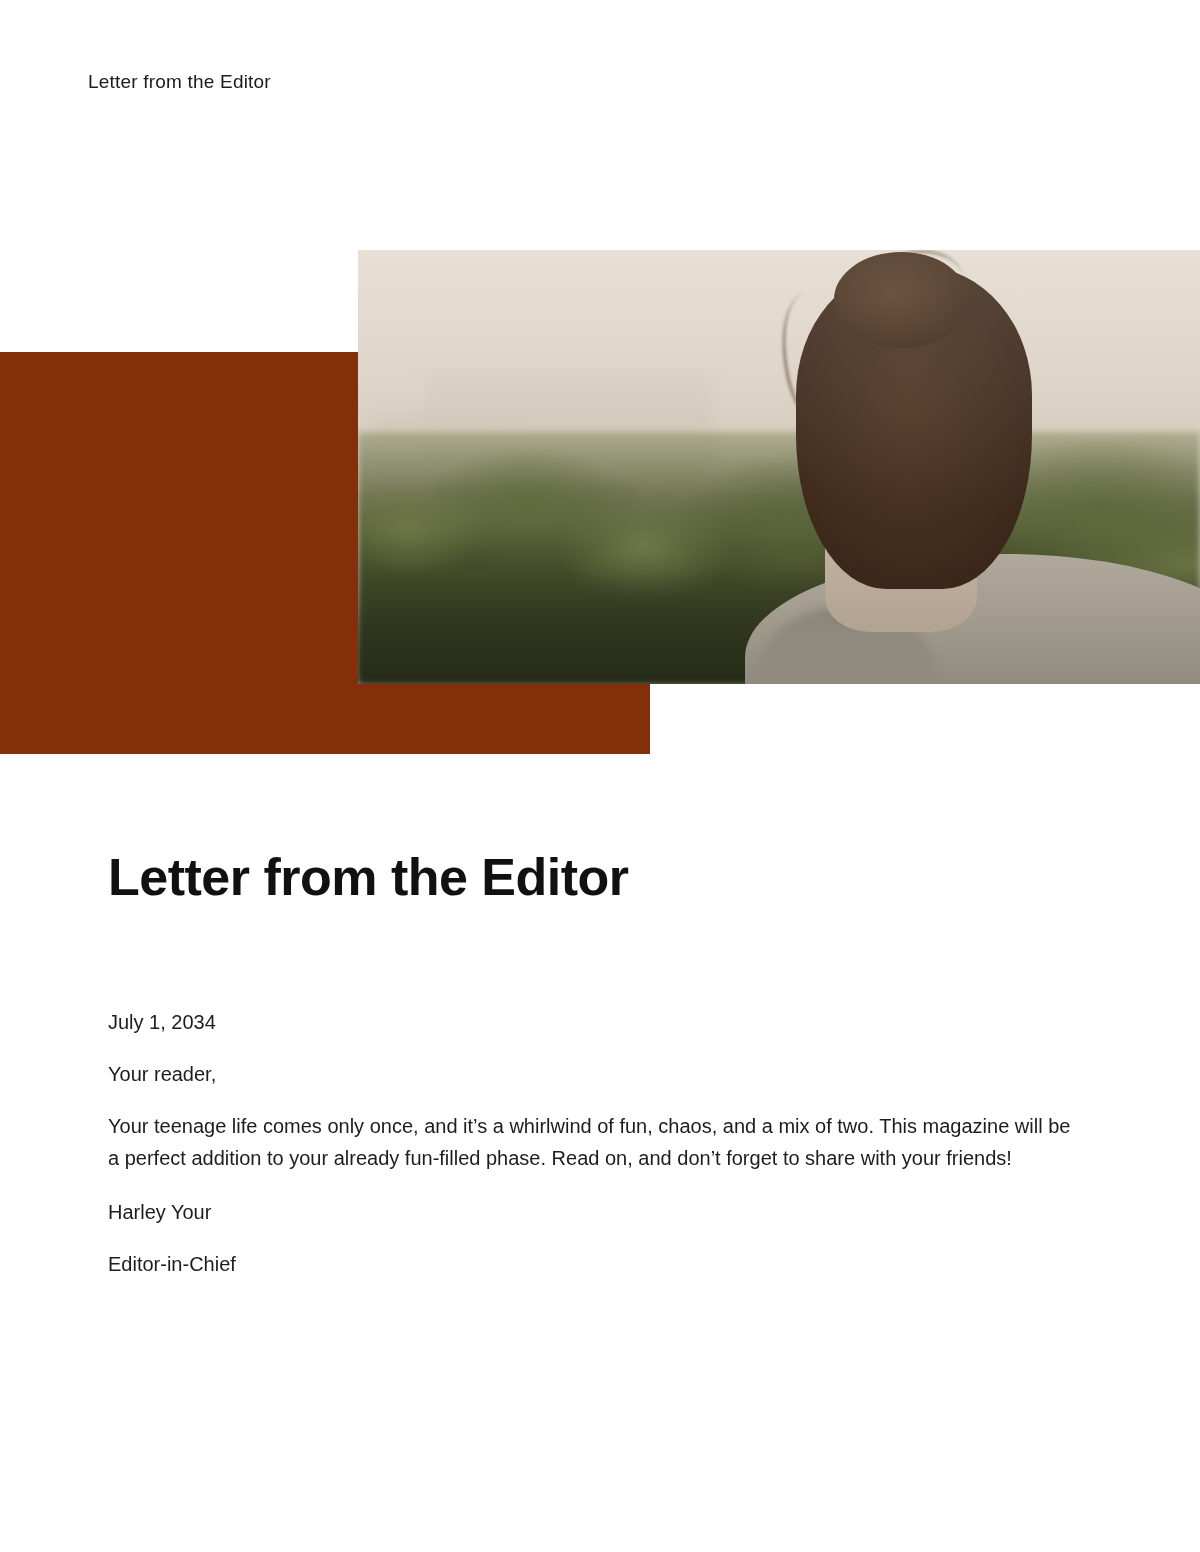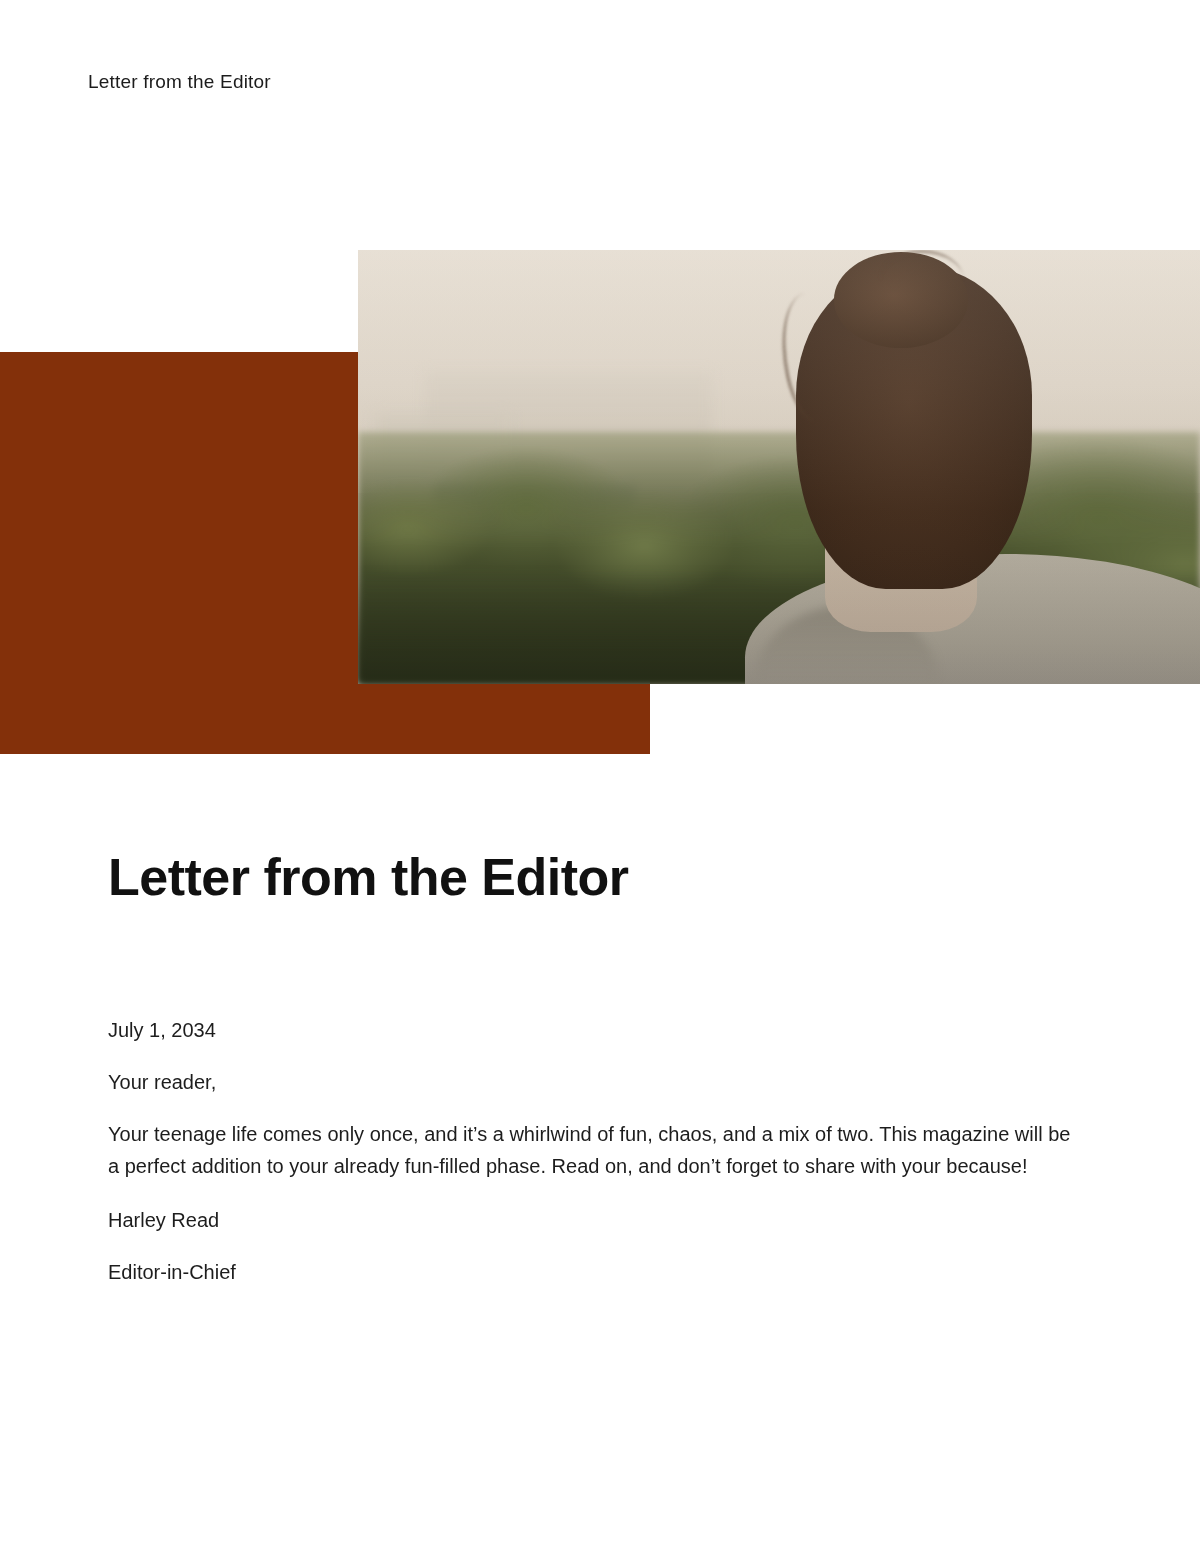--- a/index.html
+++ b/index.html
@@ -194,21 +194,21 @@
   }
 
   
   .letter {
     position: absolute;
     left: 108px;
     top: 1006px;
     width: 980px;
   }
   .letter p {
-    margin: 8px 0 22px 0;
+    margin: 0 0 22px 0;
     font-size: 20px;
     line-height: 32px;
     color: #1d1d1d;
     max-width: 965px;
   }
   .letter p.tight { margin-bottom: 20px; }
 </style>
 </head>
 <body>
 
@@ -233,16 +233,16 @@
     <div class="hair-wisp2"></div>
     <div class="photo-warm"></div>
   </div>
 </div>
 
 <h1 class="doc-title">Letter from the Editor</h1>
 
 <div class="letter">
   <p class="tight">July 1, 2034</p>
   <p class="tight">Your reader,</p>
-  <p>Your teenage life comes only once, and it’s a whirlwind of fun, chaos, and a mix of two. This magazine will be a perfect addition to your already fun-filled phase. Read on, and don’t forget to share with your because!</p>
-  <p class="tight">Harley Read</p>
+  <p>Your teenage life comes only once, and it’s a whirlwind of fun, chaos, and a mix of two. This magazine will be a perfect addition to your already fun-filled phase. Read on, and don’t forget to share with your friends!</p>
+  <p class="tight">Harley Your</p>
   <p class="tight">Editor-in-Chief</p>
 </div>
 
 </body></html>

